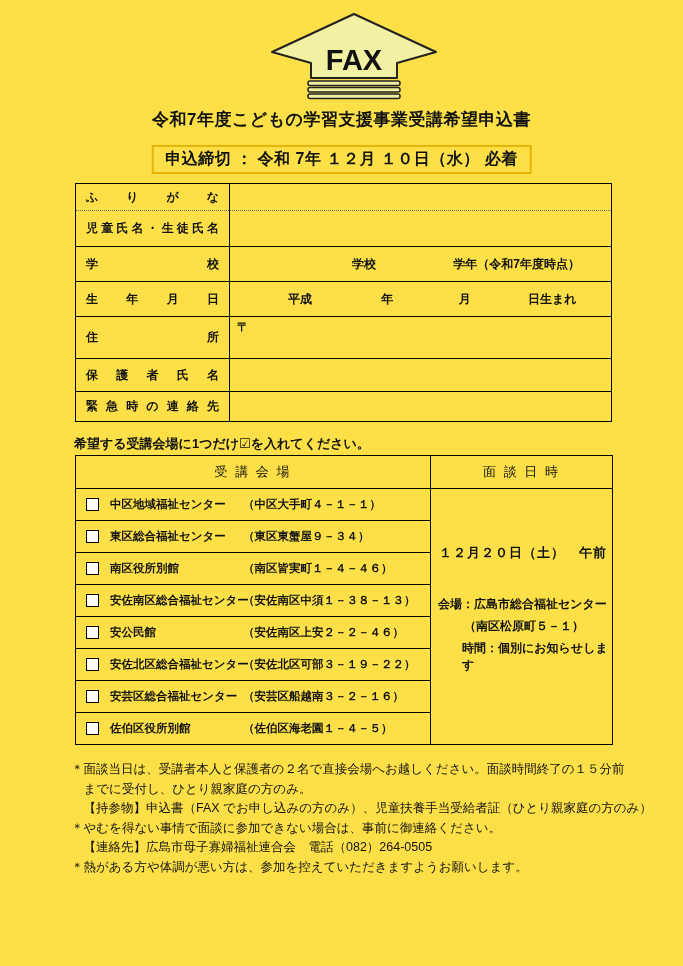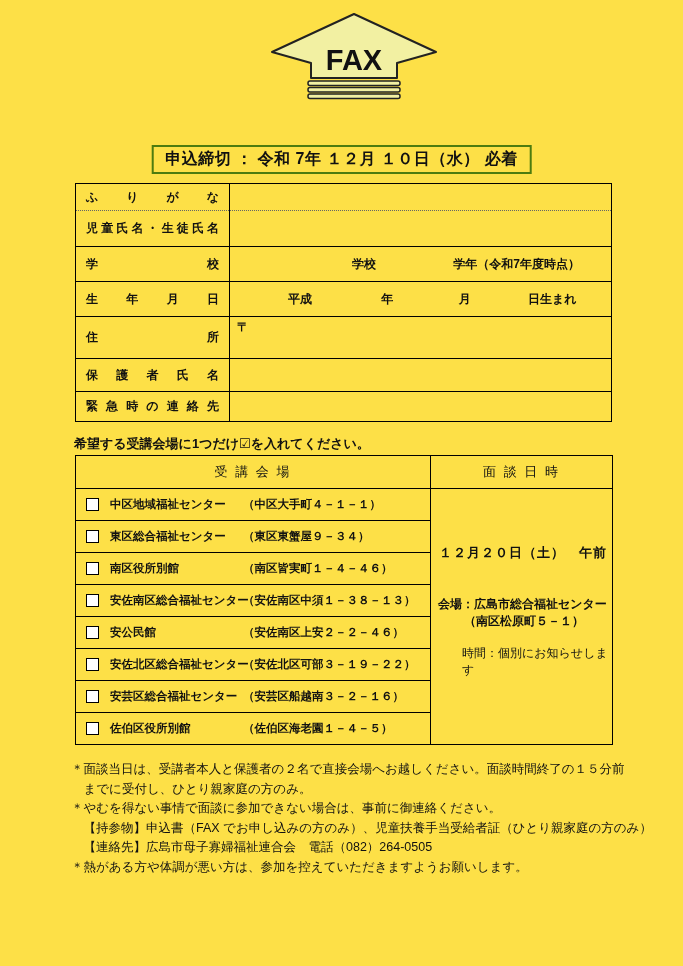--- a/index.html
+++ b/index.html
@@ -7,21 +7,21 @@
         font-family:"Liberation Sans","DejaVu Sans",sans-serif;color:#111;}
 
   
   .fax-logo{position:absolute;left:264px;top:12px;width:180px;height:88px;}
   .fax-logo svg text{font-family:"Liberation Sans","DejaVu Sans",sans-serif;}
 
   
   .title{position:absolute;top:108px;left:0;width:100%;text-align:center;
          font-size:17px;font-weight:bold;letter-spacing:0.5px;}
   .deadline{position:absolute;top:145px;left:50%;transform:translateX(-50%);
-            border:2px solid #4d7c0f;padding:2px 12px;font-size:16px;font-weight:bold;
+            border:2px solid #eab308;padding:2px 12px;font-size:16px;font-weight:bold;
             letter-spacing:0.5px;white-space:nowrap;}
 
   
   .form-table{position:absolute;left:75px;top:183px;width:537px;border-collapse:collapse;
               table-layout:fixed;}
   .form-table th,.form-table td{border:1.5px solid #000;padding:0;}
   .form-table th{width:133px;font-size:12px;font-weight:bold;padding:0 10px;text-align:left;}
   .fr0{height:27px}.fr1{height:36px}.fr2{height:35px}.fr3{height:35px}
   .fr4{height:42px}.fr5{height:33px}.fr6{height:30px}
   .form-table tr.fr0 th,.form-table tr.fr0 td{border-bottom:1px dotted #666;}
@@ -40,42 +40,43 @@
                table-layout:fixed;}
   .venue-table th,.venue-table td{border:1.5px solid #000;padding:0;}
   .venue-table th{height:32px;font-size:13px;font-weight:normal;text-align:center;letter-spacing:2px;}
   .vcell{height:31px;padding-left:10px !important;font-family:Liberation Serif, serif;}
   .vwrap{display:flex;align-items:center;font-size:11.5px;font-weight:bold;white-space:nowrap;}
   .cb{flex:0 0 auto;width:11px;height:11px;border:1.6px solid #000;margin-right:11px;background:#fff;}
   .vname{flex:0 0 auto;width:133px;overflow:visible;}
   .interview-cell{vertical-align:top;padding:55px 4px 0 7px !important;}
   .iv-date{text-align:center;font-size:13px;font-weight:bold;letter-spacing:1px;}
   .iv-venue{margin-top:34px;font-size:12px;font-weight:bold;}
-  .iv-venue2{font-size:12px;font-weight:bold;padding-left:26px;}
-  .iv-time{margin-top:15px;font-size:12px;font-weight:normal;padding-left:24px;}
+  .iv-venue2{margin-top:5px;font-size:12px;font-weight:bold;padding-left:26px;}
+  .iv-time{margin-top:5px;font-size:12px;font-weight:bold;padding-left:24px;}
 
   
   .notes{position:absolute;left:71px;top:760px;width:608px;}
   .note-line{font-size:12.5px;line-height:19.5px;white-space:pre-wrap;}
 </style>
 </head>
 <body>
 
 <div class="page">
 
   <div class="fax-logo">
     <svg width="180" height="88" viewBox="0 0 180 88">
       <polygon points="90,2 172,40 133,51 133,66 47,66 47,51 8,40" fill="#F2F0A2" stroke="#222" stroke-width="2" stroke-linejoin="round"></polygon>
       <rect x="44" y="69" width="92" height="4.5" rx="2" fill="#F2F0A2" stroke="#222" stroke-width="1.5"></rect>
       <rect x="44" y="75.5" width="92" height="4.5" rx="2" fill="#F2F0A2" stroke="#222" stroke-width="1.5"></rect>
       <rect x="44" y="82" width="92" height="4.5" rx="2" fill="#F2F0A2" stroke="#222" stroke-width="1.5"></rect>
       <text x="90" y="58" text-anchor="middle" font-size="29" font-weight="bold" fill="#111">FAX</text>
     </svg>
   </div>
 
+  <div class="title">令和7年度こどもの学習支援事業受講希望申込書</div>
   <div class="deadline">申込締切 ： 令和 7年 １２月 １０日（水） 必着</div>
 
   <table class="form-table">
     <tbody>
         <tr class="fr0">
       <th>
             <span class="jlabel">
               <span>ふ</span>
               <span>り</span>
               <span>が</span>
@@ -257,19 +258,19 @@
               <span>（佐伯区海老園１－４－５）</span>
             </div>
       </td>
     </tr>
   </tbody>
     </table>
 
   <div class="notes">
     <div class="note-line">＊面談当日は、受講者本人と保護者の２名で直接会場へお越しください。面談時間終了の１５分前</div>
     <div class="note-line">　までに受付し、ひとり親家庭の方のみ。</div>
+    <div class="note-line">　【持参物】申込書（FAX でお申し込みの方のみ）、児童扶養手当受給者証（ひとり親家庭の方のみ）</div>
     <div class="note-line">＊やむを得ない事情で面談に参加できない場合は、事前に御連絡ください。</div>
-    <div class="note-line">　【持参物】申込書（FAX でお申し込みの方のみ）、児童扶養手当受給者証（ひとり親家庭の方のみ）</div>
     <div class="note-line">　【連絡先】広島市母子寡婦福祉連合会　電話（082）264-0505</div>
     <div class="note-line">＊熱がある方や体調が悪い方は、参加を控えていただきますようお願いします。</div>
   </div>
 
 </div>
 
 </body></html>

